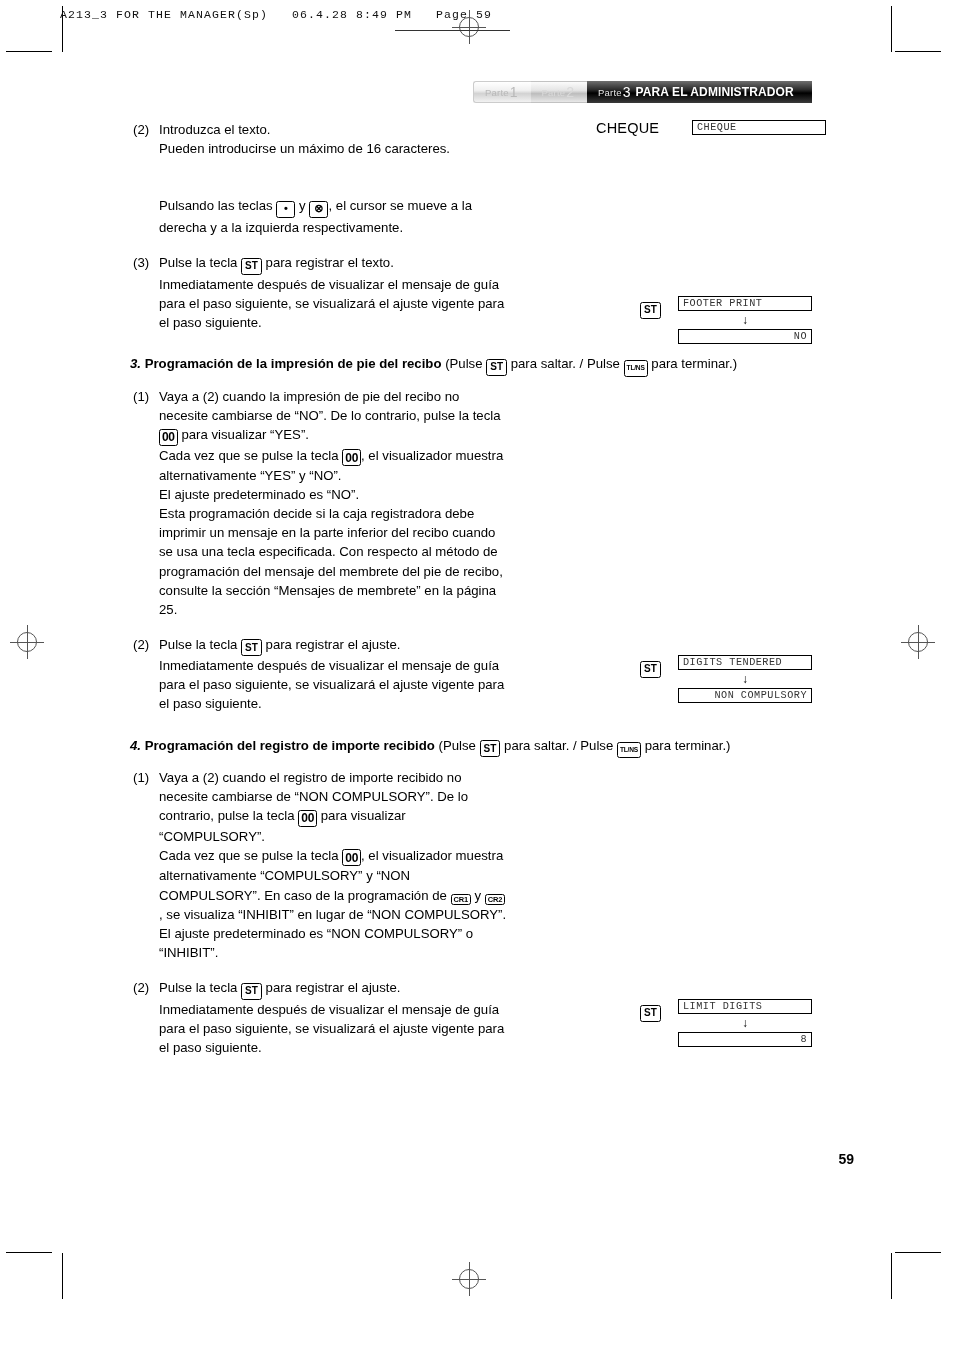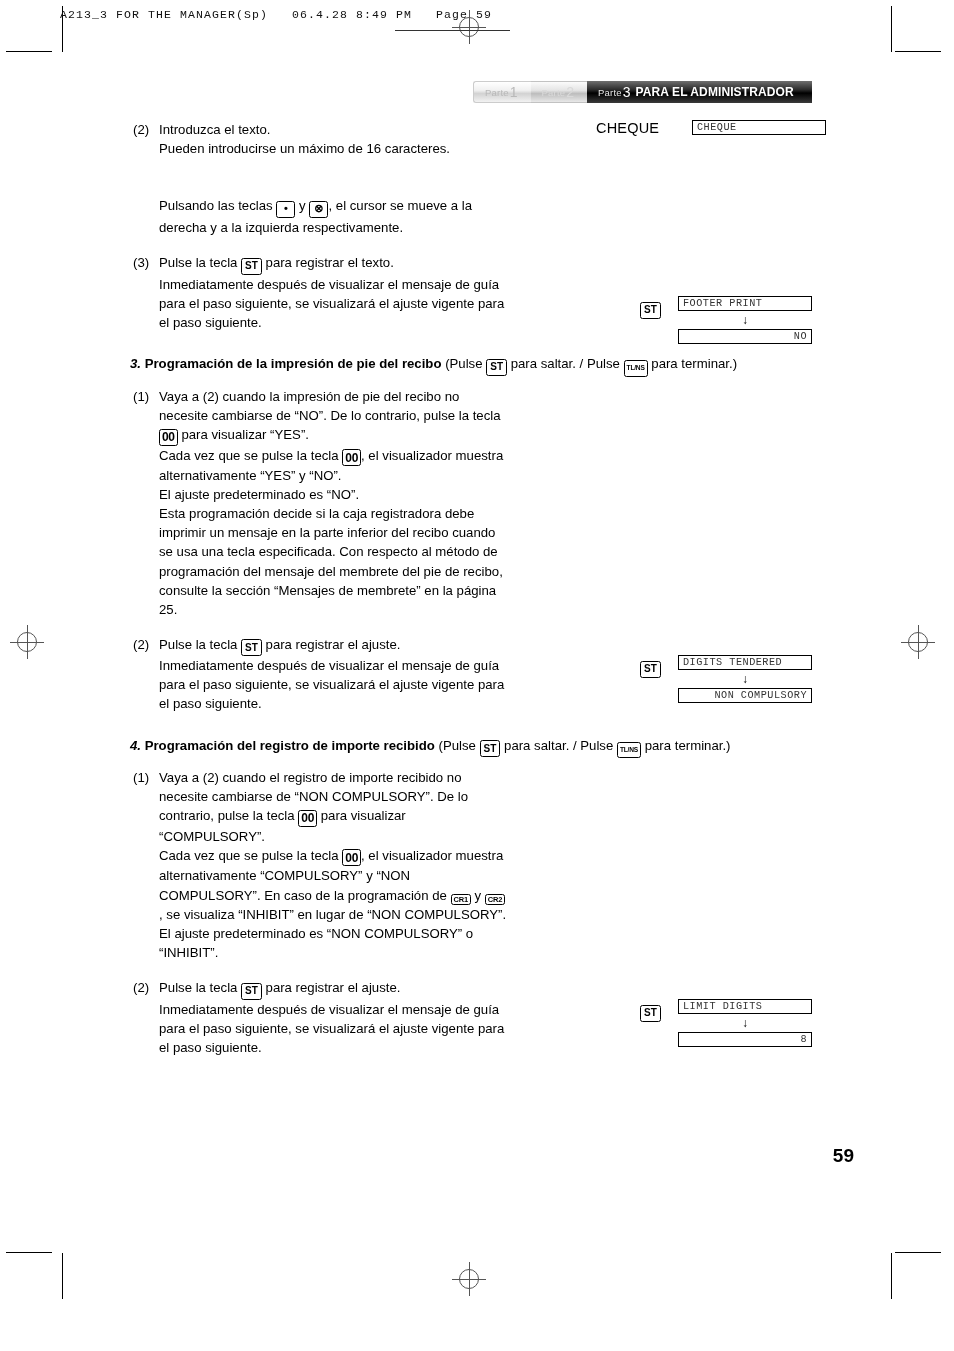--- a/index.html
+++ b/index.html
@@ -108,21 +108,21 @@
     font-size:12px; line-height:13px; color:#000;
     padding:3px 0 2px 0;
   }
   .lcd-label {
     font-size:14.5px; letter-spacing:.2px;
   }
 
   
   .page-num {
     position:absolute; right:100px; bottom:184px;
-    font-size:19px; font-weight:bold;
+    font-size:14px; font-weight:bold;
   }
 </style>
 </head>
 <body>
 
 <div class="crop-v" style="left:62px;  top:6px;   height:46px;"></div>
 <div class="crop-h" style="left:6px;  top:51px;  width:46px;"></div>
 <div class="crop-v" style="left:891px; top:6px;   height:46px;"></div>
 <div class="crop-h" style="left:895px; top:51px; width:46px;"></div>
 <div class="crop-v" style="left:62px;  top:1253px; height:46px;"></div>

